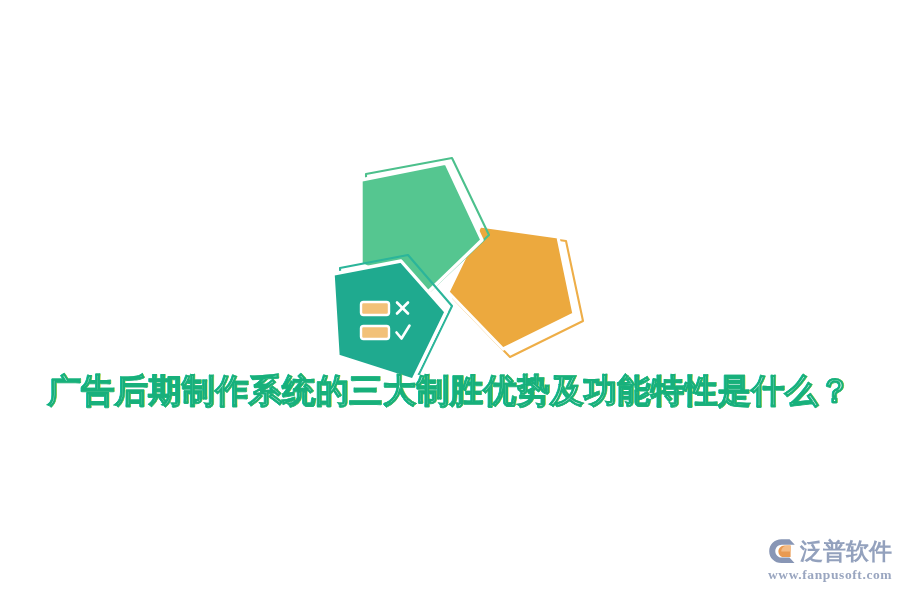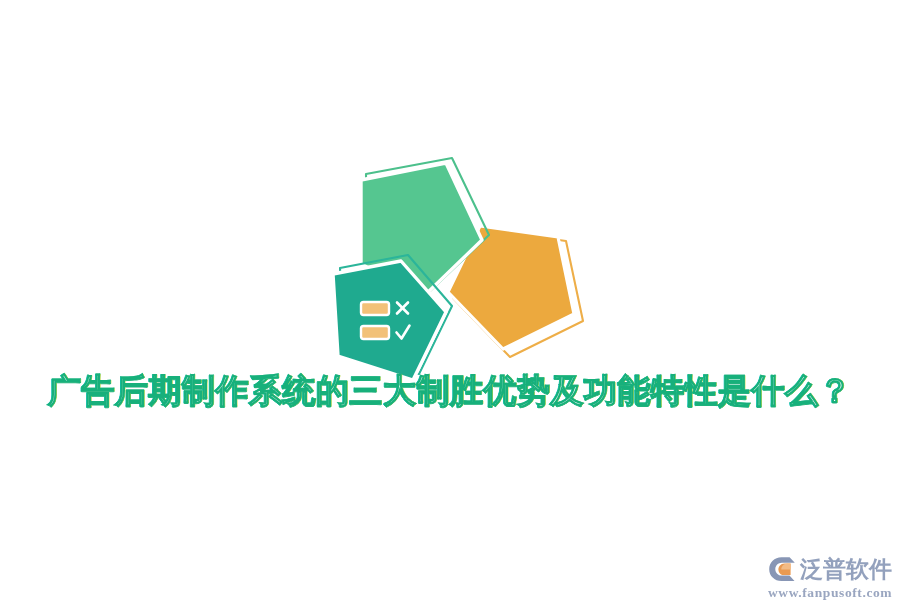--- a/index.html
+++ b/index.html
@@ -63,21 +63,20 @@
     left: 768px;
     top: 536px;
     width: 126px;
     height: 52px;
   }
   #logo-row {
     display: flex;
     align-items: center;
     gap: 4px;
     height: 30px;
-    margin-top: 18px;
   }
   #logo-mark {
     width: 28px;
     height: 26px;
     flex: 0 0 28px;
   }
   #logo-mark svg { display: block; width: 28px; height: 26px; }
   #logo-wordmark {
     font-family: "DejaVu Sans", sans-serif;
     font-size: 23px;

